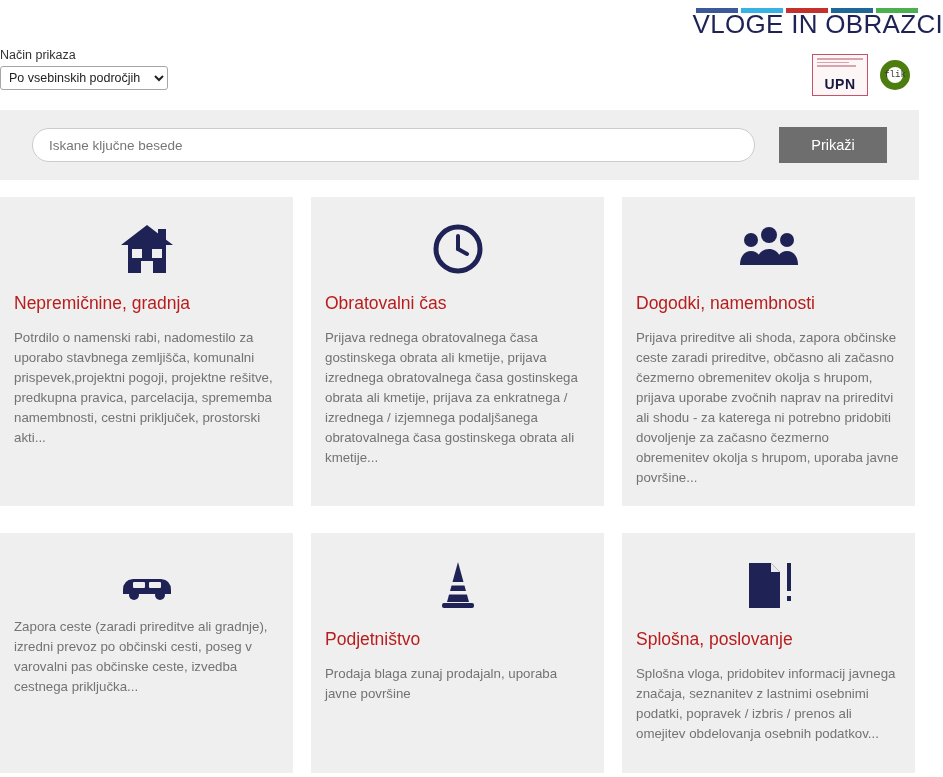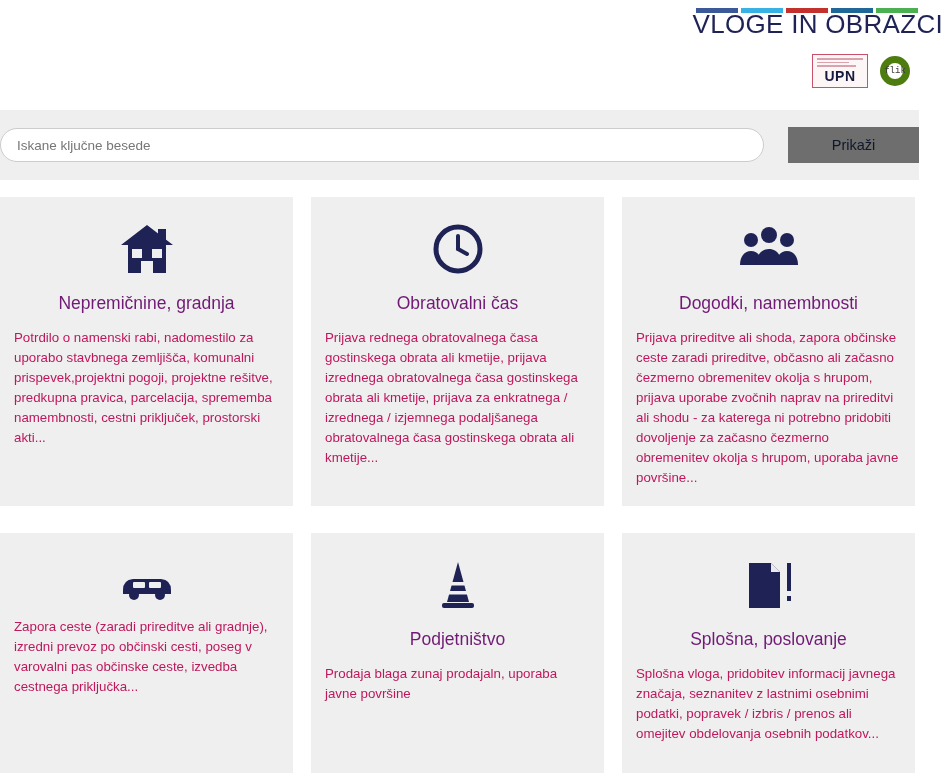--- a/index.html
+++ b/index.html
@@ -70,21 +70,21 @@
     text-align: left;
   }
   .payments .field-label { text-align: left; }
   .pay-icons {
     display: flex;
     align-items: center;
     gap: 12px;
     margin-top: 6px;
   }
   .upn {
-    width: 56px; height: 34px;
+    width: 56px; height: 42px;
     border: 1px solid #c9526a;
     background: #fdf6f7;
     position: relative;
     display: flex;
     align-items: flex-end;
     justify-content: center;
   }
   .upn .bars {
     position: absolute;
     top: 3px; left: 4px; right: 4px;
@@ -118,41 +118,41 @@
     background: #ffffff;
   }
 
   
   .search-band {
     background: #efefef;
     height: 70px;
     width: 919px;
     display: flex;
     align-items: center;
-    padding: 0 0;
+    padding: 0 32px;
     gap: 24px;
   }
   .search-input {
     flex: 1;
     height: 34px;
     border: 1px solid #cccccc;
     border-radius: 17px;
     padding: 0 16px;
     font-size: 13.5px;
     font-family: "Liberation Sans", sans-serif;
     color: #222;
     background: #fff;
     outline: none;
   }
   .search-input::placeholder { color: #767676; }
   .show-button {
-    width: 131px;
+    width: 108px;
     height: 36px;
     background: #6e6e6e;
-    color: #0f172a;
+    color: #ffffff;
     border: none;
     font-size: 14.5px;
     font-family: "Liberation Sans", sans-serif;
     cursor: pointer;
   }
 
   
   .grid {
     margin-top: 17px;
     display: grid;
@@ -168,31 +168,30 @@
   }
   .card.short { min-height: 240px; }
   .card-icon {
     height: 64px;
     display: flex;
     align-items: center;
     justify-content: center;
     color: #1f2255;
   }
   .card-title {
-    text-align: center;
-    color: #701a75;
+    color: #b91c1c;
     font-size: 17.5px;
     margin-top: 12px;
     margin-bottom: 14px;
     font-weight: 400;
   }
   .card-desc {
     font-size: 13.3px;
     line-height: 20px;
-    color: #be185d;
+    color: #737373;
     text-align: left;
   }
   .card-col-1 .card-desc { padding-right: 2px; }
 
   svg { display: block; }
 </style>
 </head>
 <body>
 
 <div class="page">
@@ -202,20 +201,28 @@
     <span class="social-chip" style="background:#38b1e5"></span>
     <span class="social-chip" style="background:#c4302b"></span>
     <span class="social-chip" style="background:#1f6699"></span>
     <span class="social-chip" style="background:#4caf50"></span>
   </div>
 
   <h1 class="page-title">VLOGE IN OBRAZCI</h1>
 
   <div class="controls-row">
 
+    <div class="view-mode">
+      <div class="field-label">Način prikaza</div>
+      <select class="view-select">
+        <option>Po vsebinskih področjih</option>
+        <option>Po abecedi</option>
+        <option>Po priljubljenosti</option>
+      </select>
+    </div>
 
     <div class="payments">
       <div class="pay-icons">
         <div class="upn">
           <div class="bars">
               <i></i>
               <i></i>
               <i></i>
             </div>
           <div class="upn-text">UPN</div>

